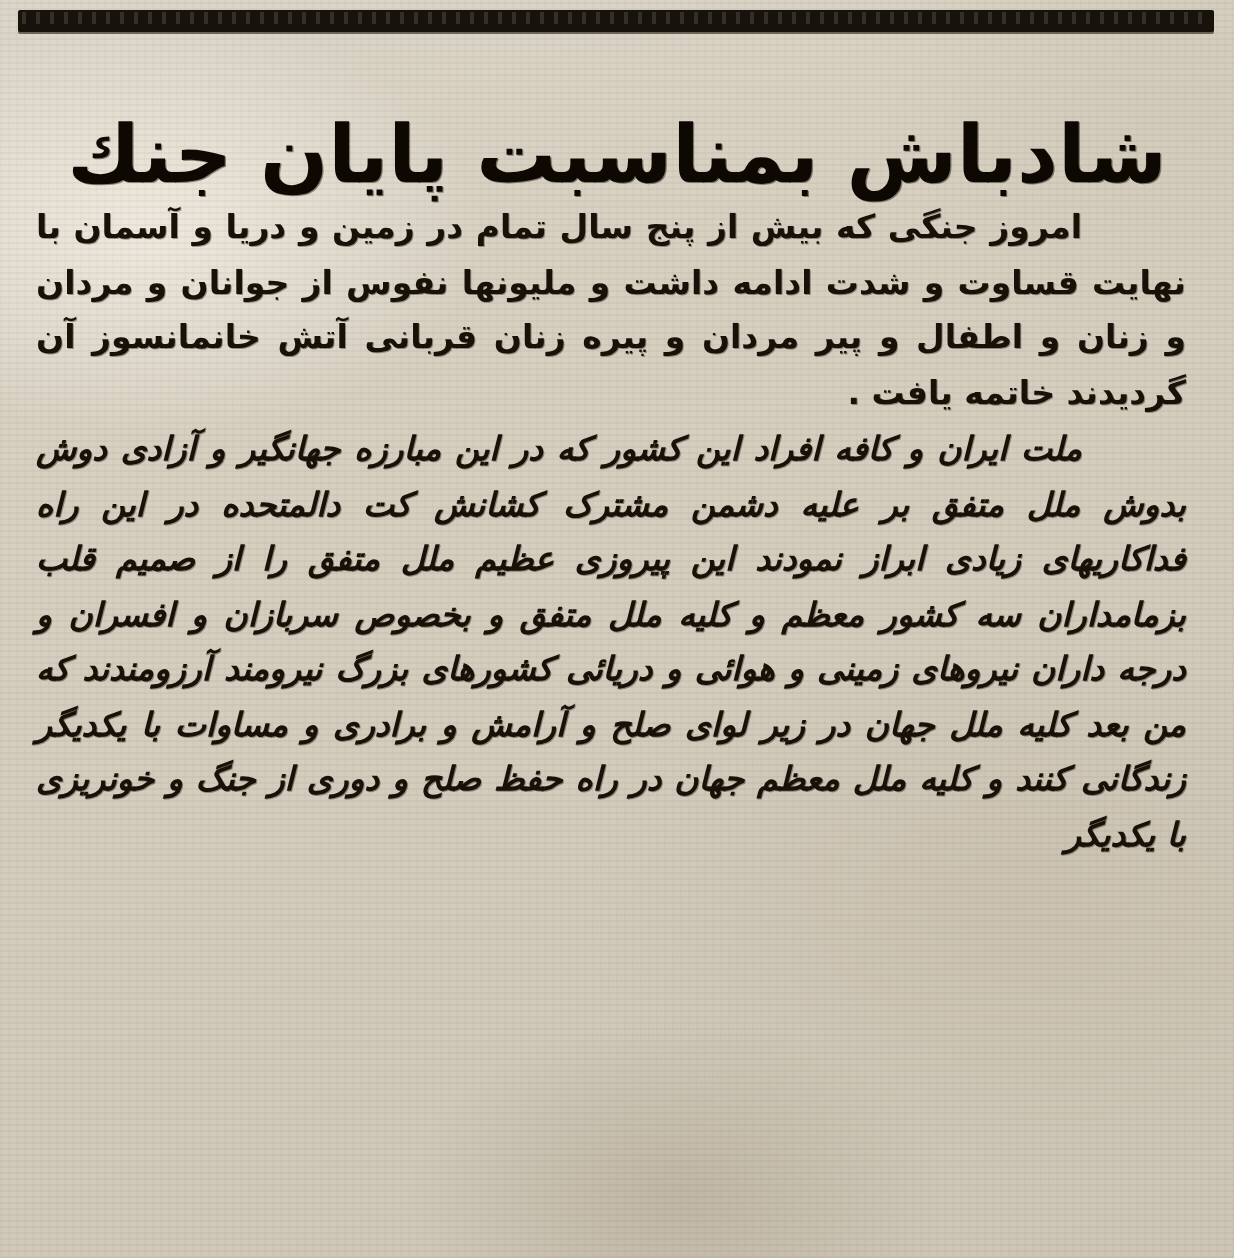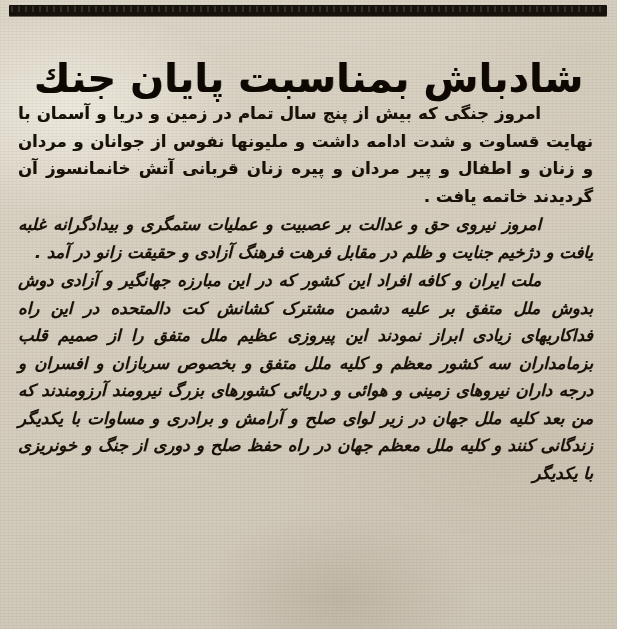--- a/index.html
+++ b/index.html
@@ -115,19 +115,18 @@
 <body>
 
 <div id="page">
 
   <div class="top-rule"></div>
 
   <h1 class="headline" style="font-size: 40px;">شادباش بمناسبت پایان جنك</h1>
 
   <div class="body">
     <p class="para">امروز جنگی که بیش از پنج سال تمام در زمین و دریا و آسمان با نهایت قساوت و شدت ادامه داشت و ملیونها نفوس از جوانان و مردان و زنان و اطفال و پیر مردان و پیره زنان قربانی آتش خانمانسوز آن گردیدند خاتمه یافت .</p>
-    <p class="para">امروز نیروی حق و عدالت بر عصبیت و عملیات ستمگری و بیدادگرانه غلبه یافت و دژخیم جنایت و ظلم در مقابل فرهت فرهنگ آزادی و حقیقت زانو در آمد .</p>
     <p class="para">ملت ایران و کافه افراد این کشور که در این مبارزه جهانگیر و آزادی دوش بدوش ملل متفق بر علیه دشمن مشترک کشانش کت دالمتحده در این راه فداکاریهای زیادی ابراز نمودند این پیروزی عظیم ملل متفق را از صمیم قلب بزمامداران سه کشور معظم و کلیه ملل متفق و بخصوص سربازان و افسران و درجه داران نیروهای زمینی و هوائی و دریائی کشورهای بزرگ نیرومند آرزومندند که من بعد کلیه ملل جهان در زیر لوای صلح و آرامش و برادری و مساوات با یکدیگر زندگانی کنند و کلیه ملل معظم جهان در راه حفظ صلح و دوری از جنگ و خونریزی با یکدیگر</p>
 
   </div>
 
   <div id="grain"></div>
 </div>
 
 </body></html>

